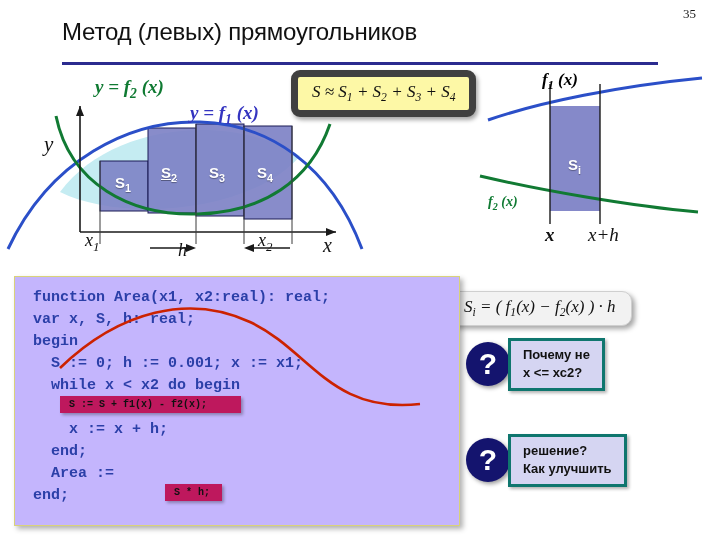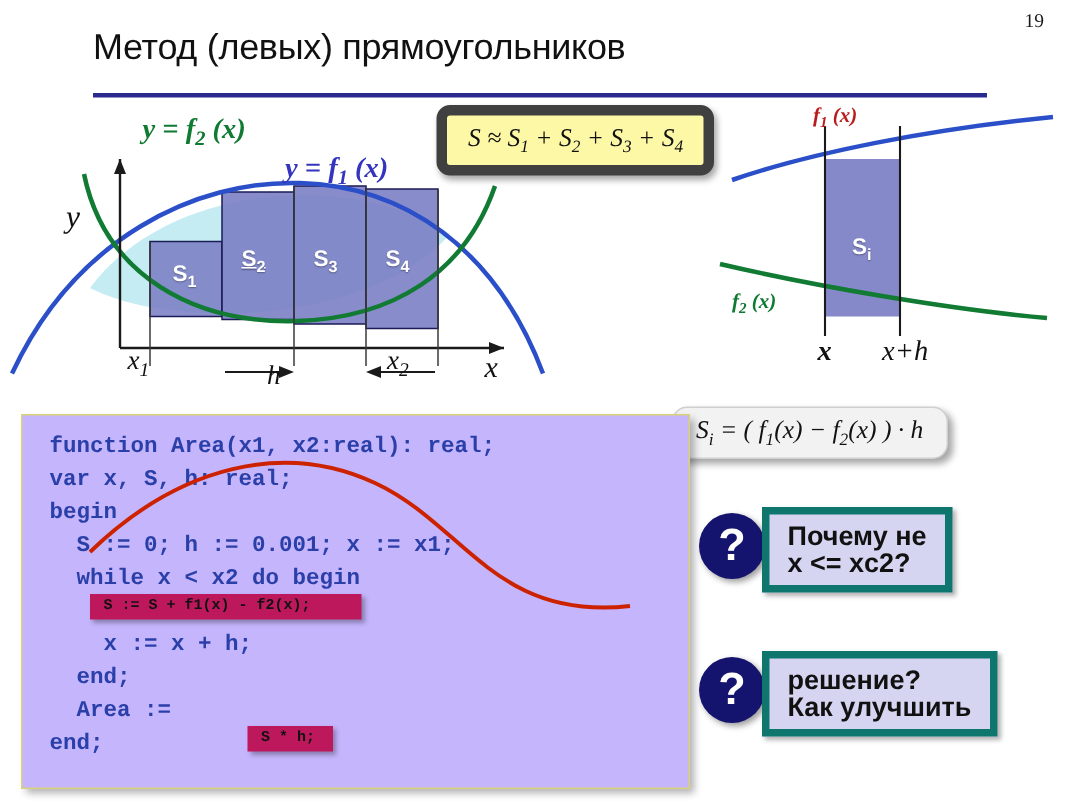--- a/index.html
+++ b/index.html
@@ -32,42 +32,42 @@
   .lbl{position:absolute;white-space:nowrap;font-family:"Liberation Serif",serif;}
   .lbl-f2{left:62px;top:12px;color:#0f7a32;font-size:19px;font-weight:bold;font-style:italic;margin-left:33px;}
   .lbl-f1{left:190px;top:38px;color:#3434c0;font-size:19px;font-weight:bold;font-style:italic;}
   .lbl-y{left:44px;top:68px;color:#111;font-size:21px;font-style:italic;}
   .lbl-x{left:323px;top:170px;color:#111;font-size:20px;font-style:italic;}
   .lbl-x1{left:85px;top:166px;color:#111;font-size:18px;font-style:italic;}
   .lbl-x2{left:258px;top:166px;color:#111;font-size:18px;font-style:italic;}
   .lbl-h{left:178px;top:176px;color:#111;font-size:18px;font-style:italic;}
   .sub{font-size:0.72em;vertical-align:sub;}
 
-  .lbl-rf1{left:72px;top:6px;color:#b91c1c;font-size:14px;font-weight:bold;font-style:italic;}
+  .lbl-rf1{left:72px;top:6px;color:#000000;font-size:17px;font-weight:bold;font-style:italic;}
   .lbl-rf2{left:18px;top:130px;color:#0f7a32;font-size:14px;font-weight:bold;font-style:italic;}
   .lbl-rx{left:75px;top:160px;color:#111;font-size:19px;font-style:italic;font-weight:bold;}
   .lbl-rxh{left:118px;top:160px;color:#111;font-size:19px;font-style:italic;}
 
   .s-lab{
     position:absolute;color:#ffffff;font-weight:bold;font-size:15px;
     font-family:"Liberation Sans",sans-serif;text-shadow:0 1px 1px rgba(0,0,0,.35);
   }
   .s-lab .sub{font-size:.72em;}
 
   
   .formula-yellow{
     position:absolute;left:291px;top:70px;
     background:#fdf8a6;border:7px solid #404040;border-radius:9px;
     padding:5px 14px 6px 14px;
     box-shadow:2px 3px 4px rgba(0,0,0,.35);
     font-family:"Liberation Serif",serif;font-style:italic;font-size:17px;color:#111;
     white-space:nowrap;
   }
   .formula-gray{
-    position:absolute;left:448px;top:271px;
+    position:absolute;left:448px;top:291px;
     background:#f2f2f2;border:1px solid #cfcfcf;border-radius:10px;
     padding:5px 15px 6px 15px;
     box-shadow:3px 3px 5px rgba(0,0,0,.35);
     font-family:"Liberation Serif",serif;font-style:italic;font-size:17px;color:#111;
     white-space:nowrap;
   }
   .formula-yellow .sub,.formula-gray .sub{font-size:.68em;vertical-align:sub;}
 
   
   .code-box{
@@ -92,41 +92,41 @@
   .ov-sum{left:60px;top:396px;padding:3px 34px 3px 9px;}
   .ov-area{left:165px;top:484px;padding:3px 12px 3px 9px;}
 
   
   .red-curve{position:absolute;left:0;top:264px;width:560px;height:160px;pointer-events:none;}
 
   
   .callout{position:absolute;}
   .callout .bubble{
     position:absolute;left:42px;top:0;
-    background:#d5d5f2;border:5px solid #0f766e;
+    background:#d5d5f2;border:3px solid #0f766e;
     box-shadow:2px 2px 3px rgba(0,0,0,.3);
     padding:5px 12px 6px 12px;
-    font-size:18px;font-weight:bold;color:#111;line-height:18px;
+    font-size:13px;font-weight:bold;color:#111;line-height:18px;
     white-space:nowrap;
   }
   .callout .qmark{
     position:absolute;left:0;top:4px;width:44px;height:44px;border-radius:50%;
     background:#14146e;color:#ffffff;
     font-size:30px;font-weight:bold;line-height:44px;text-align:center;
     box-shadow:2px 2px 4px rgba(0,0,0,.4);
   }
   .callout-1{left:466px;top:338px;}
   .callout-2{left:466px;top:434px;}
 </style>
 </head>
 <body>
 
 <div class="slide">
 
-  <div class="page-num">19</div>
+  <div class="page-num">35</div>
   <div class="title">Метод (левых) прямоугольников</div>
   <div class="title-rule"></div>
 
   <div class="diagram-left">
     <svg width="470" height="200" viewBox="0 0 470 200">
 
       <path d="M60,128 C110,60 230,48 300,92 C250,150 120,158 60,128 Z" fill="#c5ecf2" stroke="none"></path>
 
       <rect x="100" y="97" width="48" height="50" fill="#7b7fc4" fill-opacity="0.88" stroke="#1b1b55" stroke-width="1"></rect>
       <rect x="148" y="64" width="48" height="85" fill="#7b7fc4" fill-opacity="0.9" stroke="#1b1b55" stroke-width="1"></rect>

